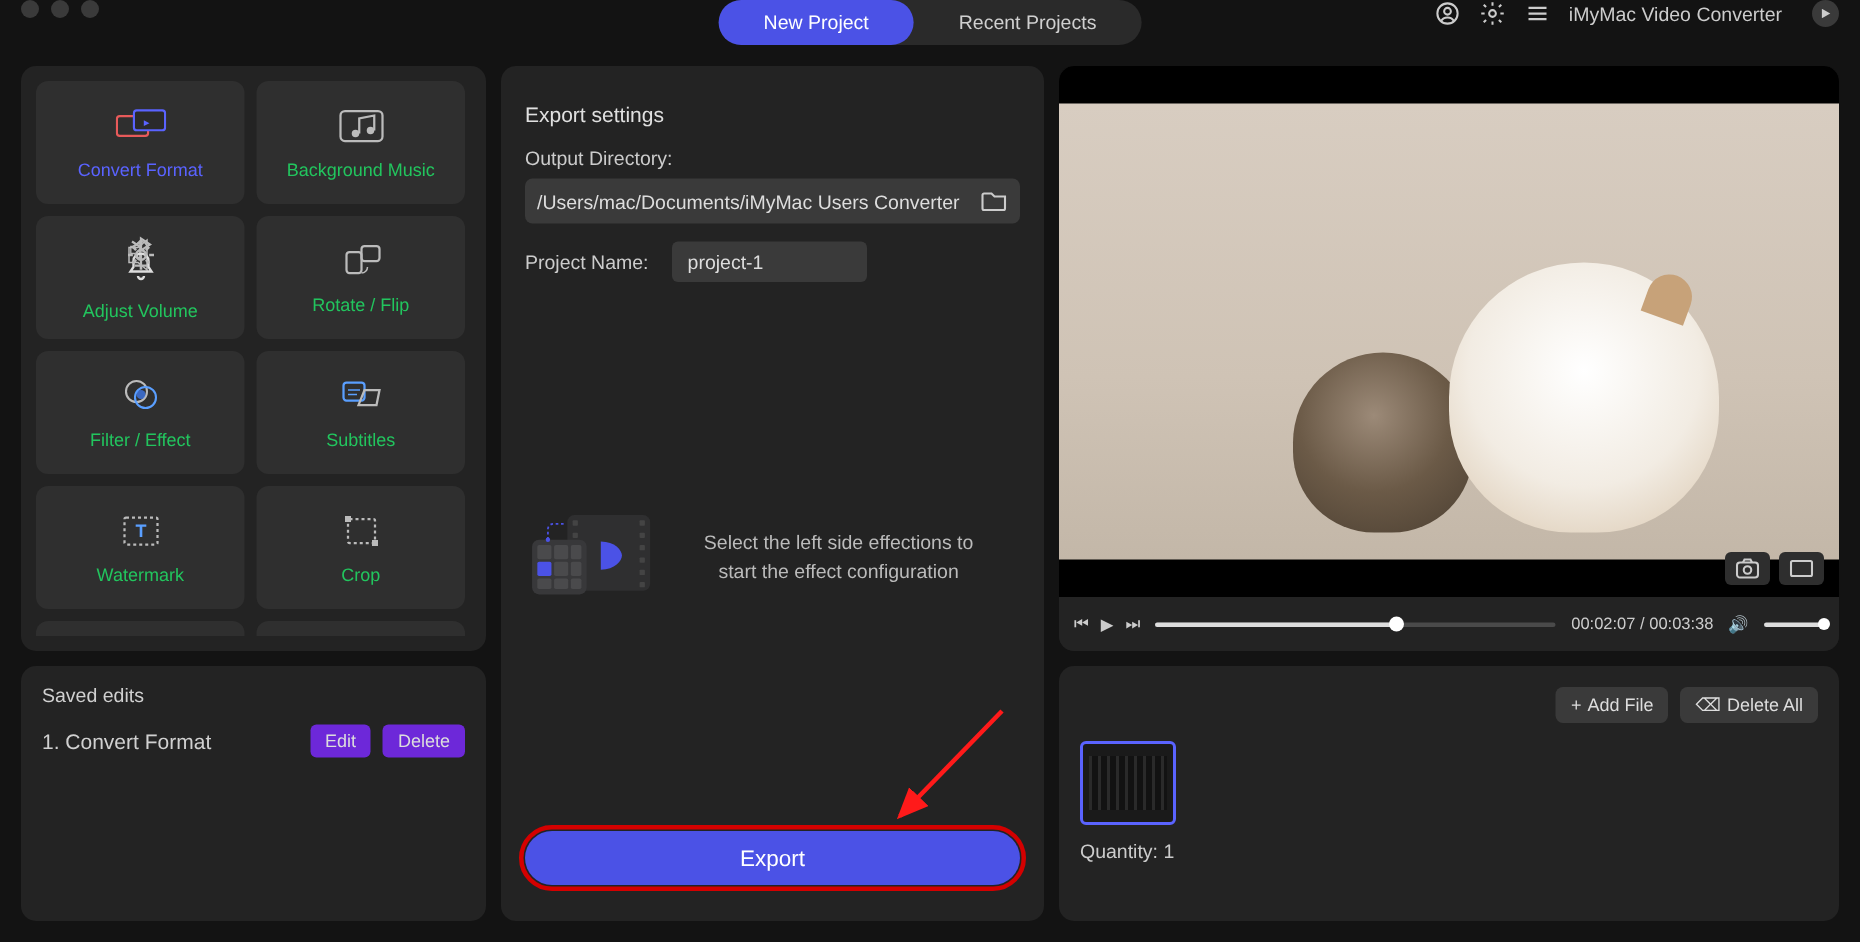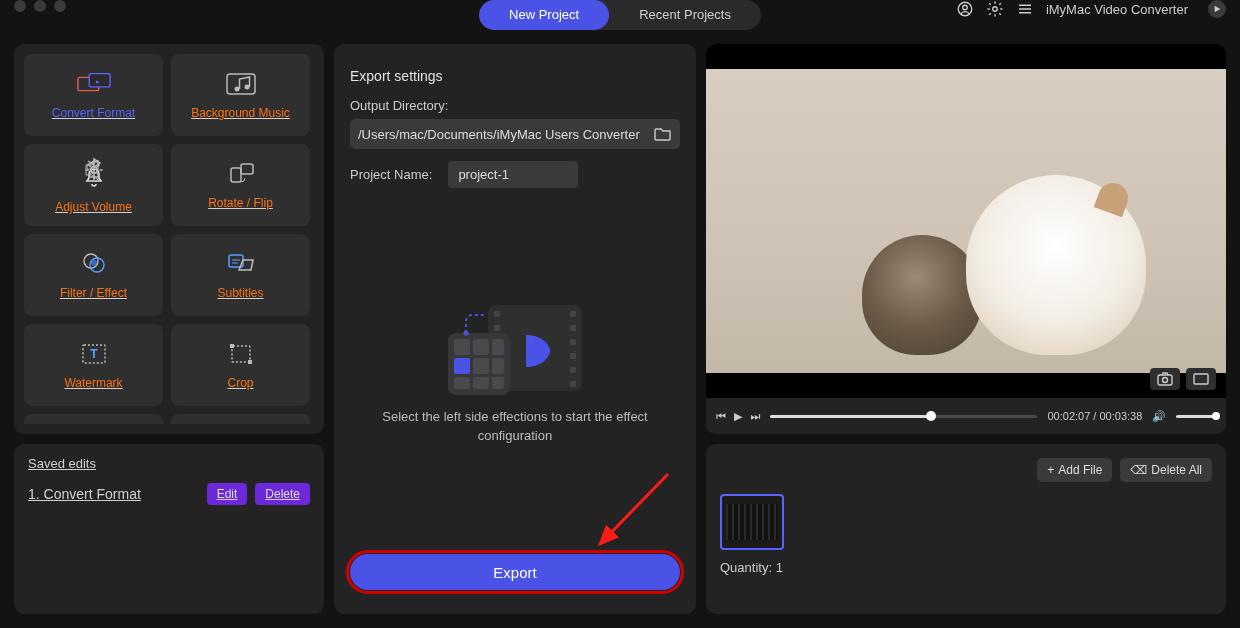--- a/index.html
+++ b/index.html
@@ -59,21 +59,21 @@
   gap: 10px;
   padding: 8px 14px 14px;
   height: calc(100% - 36px);
 }
 
 .panel {
   background: #232323;
   border-radius: 10px;
 }
 
-.left-col { width: 310px; display: flex; flex-direction: column; gap: 10px; text-decoration: underline; }
+.left-col { width: 310px; display: flex; flex-direction: column; gap: 10px; }
 .effects-panel { flex: 1; padding: 10px; overflow: hidden; position: relative; }
 .effects-grid {
   display: grid;
   grid-template-columns: 1fr 1fr;
   gap: 8px;
   height: 100%;
   overflow-y: auto;
   padding-right: 4px;
 }
 .effects-grid::-webkit-scrollbar { width: 6px; }
@@ -82,21 +82,21 @@
 .effect-tile {
   background: #2f2f2f;
   border-radius: 8px;
   height: 82px;
   display: flex;
   flex-direction: column;
   align-items: center;
   justify-content: center;
   gap: 8px;
   font-size: 12px;
-  color: #f97316;
+  color: #22c55e;
   cursor: pointer;
 }
 .effect-tile.active { color: #5a63ff; }
 .effect-tile .ic { width: 34px; height: 28px; display: flex; align-items: center; justify-content: center; }
 
 .saved-panel { height: 170px; padding: 12px 14px; }
 .saved-title { font-size: 13px; margin-bottom: 12px; }
 .saved-row {
   display: flex; align-items: center; gap: 8px;
   font-size: 14px;
@@ -119,21 +119,21 @@
 .dir-row .txt { flex: 1; overflow: hidden; text-overflow: clip; }
 .folder-ic { margin-left: 6px; flex-shrink: 0; }
 .name-row { display: flex; align-items: center; gap: 16px; }
 .name-input {
   background: #3a3a3a; border: none; color: #ddd;
   padding: 6px 10px; border-radius: 4px; font-size: 13px; width: 130px;
 }
 
 .center-illustration {
   flex: 1;
-  display: flex; flex-direction: column; align-items: center; justify-content: center;
+  display: flex; align-items: center; justify-content: center;
 }
 .center-hint { font-size: 13px; color: #bbb; text-align: center; line-height: 1.5; padding: 0 20px; }
 
 .export-wrap { position: relative; margin-top: auto; }
 .export-btn {
   width: 100%; height: 36px; border: none; border-radius: 18px;
   background: #4b52e6; color: #fff; font-size: 15px; cursor: pointer;
 }
 .export-ring {
   position: absolute; inset: -4px; border: 3px solid #d40000;

